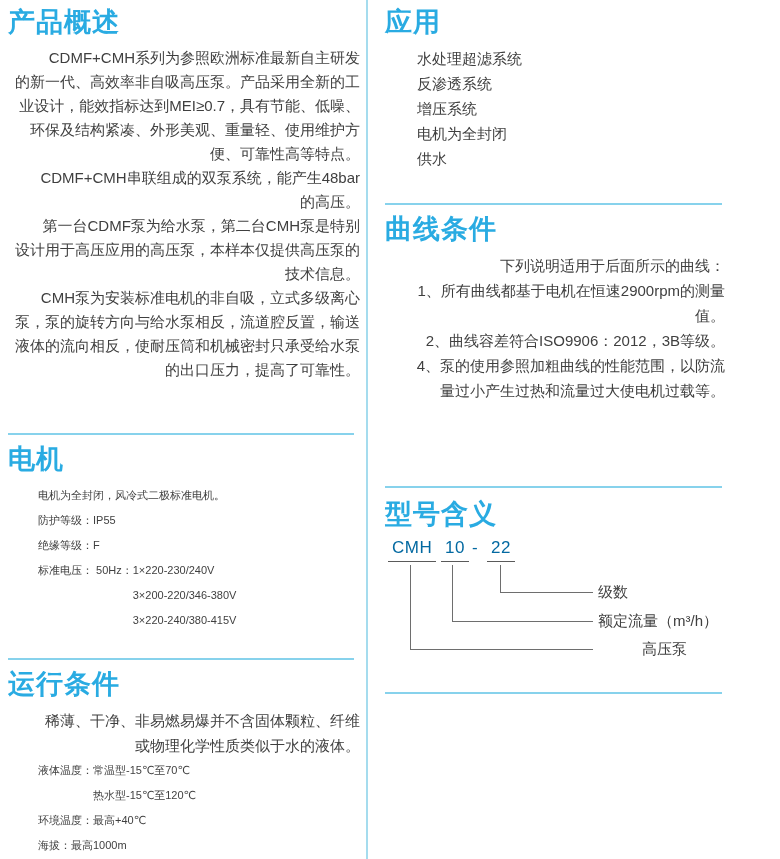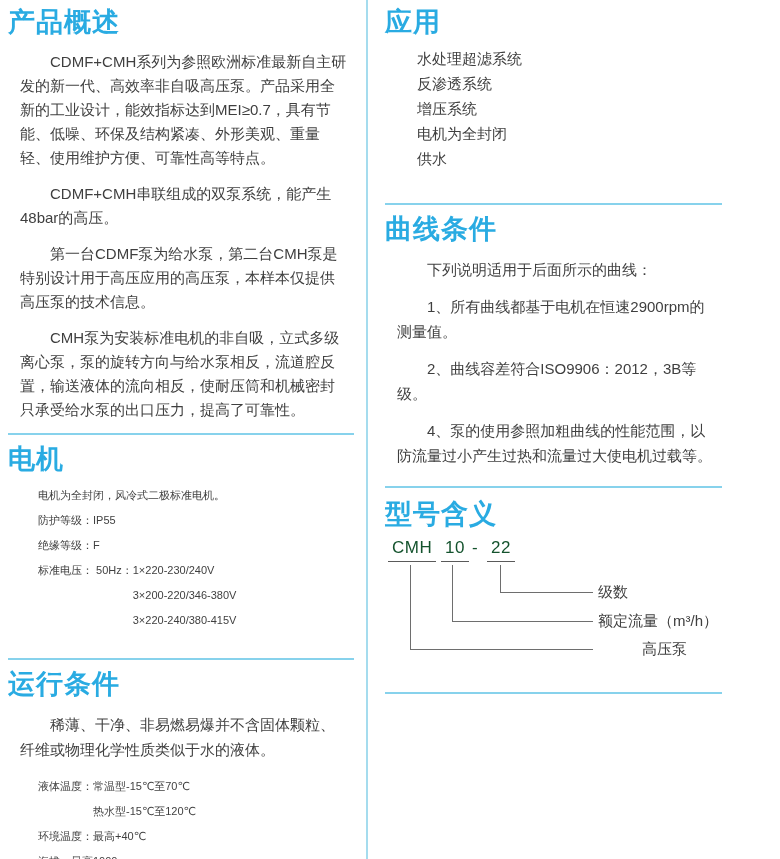--- a/index.html
+++ b/index.html
@@ -18,33 +18,33 @@
   .hline{
     position:absolute;height:2px;background:#5fc3e5;opacity:.75;
   }
   .sec{position:absolute;}
   .sec h1{
     margin:0 0 8px 0;
     font-size:27px;line-height:32px;font-weight:bold;
     color:#29abe2;letter-spacing:1px;
   }
   .para{
-    margin:12px;font-size:15px;line-height:24px;
-    text-indent:2em;color:#3f3f3f;
+    margin:0;font-size:15px;line-height:24px;
+    text-indent:2em;color:#3f3f3f;text-align:right;
   }
   .curve-para{line-height:25px;}
   .content-ind{padding-left:30px;font-size:11px;line-height:25px;}
   .spec-row{display:flex;}
   .spec-row .lab{white-space:nowrap;}
   .stack > div{white-space:nowrap;}
   .app-items{padding-left:32px;font-size:15px;line-height:25px;}
   .app-items > div{margin-bottom:0;}
   
   .model-code{
-    position:absolute;font-size:17px;color:#14532d;letter-spacing:.5px;
+    position:absolute;font-size:17px;color:#0369a1;letter-spacing:.5px;
   }
   .model-code.u{border-bottom:1px solid #5a5a5a;padding:0 4px 3px 4px;}
   .conn{position:absolute;border-left:1px solid #6e6e6e;border-bottom:1px solid #6e6e6e;}
   .model-label{position:absolute;font-size:15px;color:#3f3f3f;white-space:nowrap;}
 </style>
 </head>
 <body>
 
 <div class="page">
 

